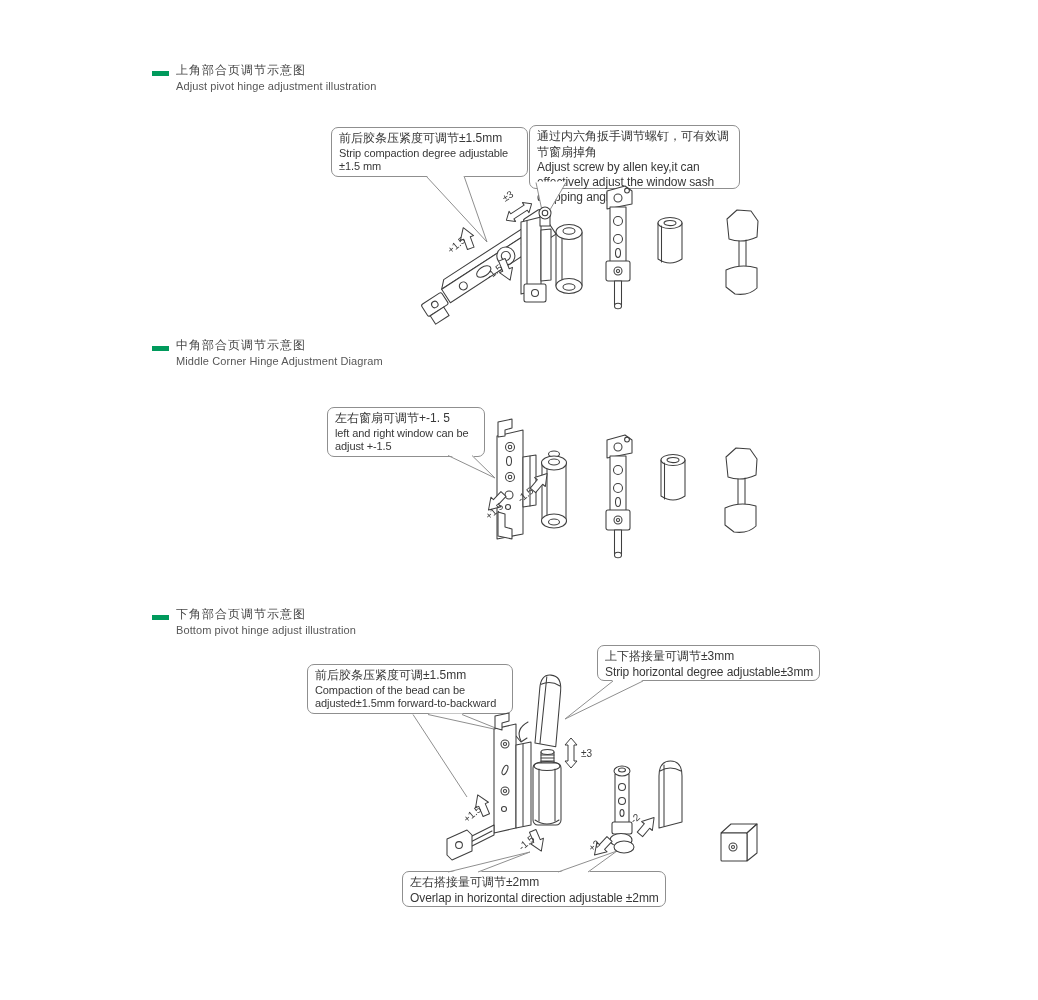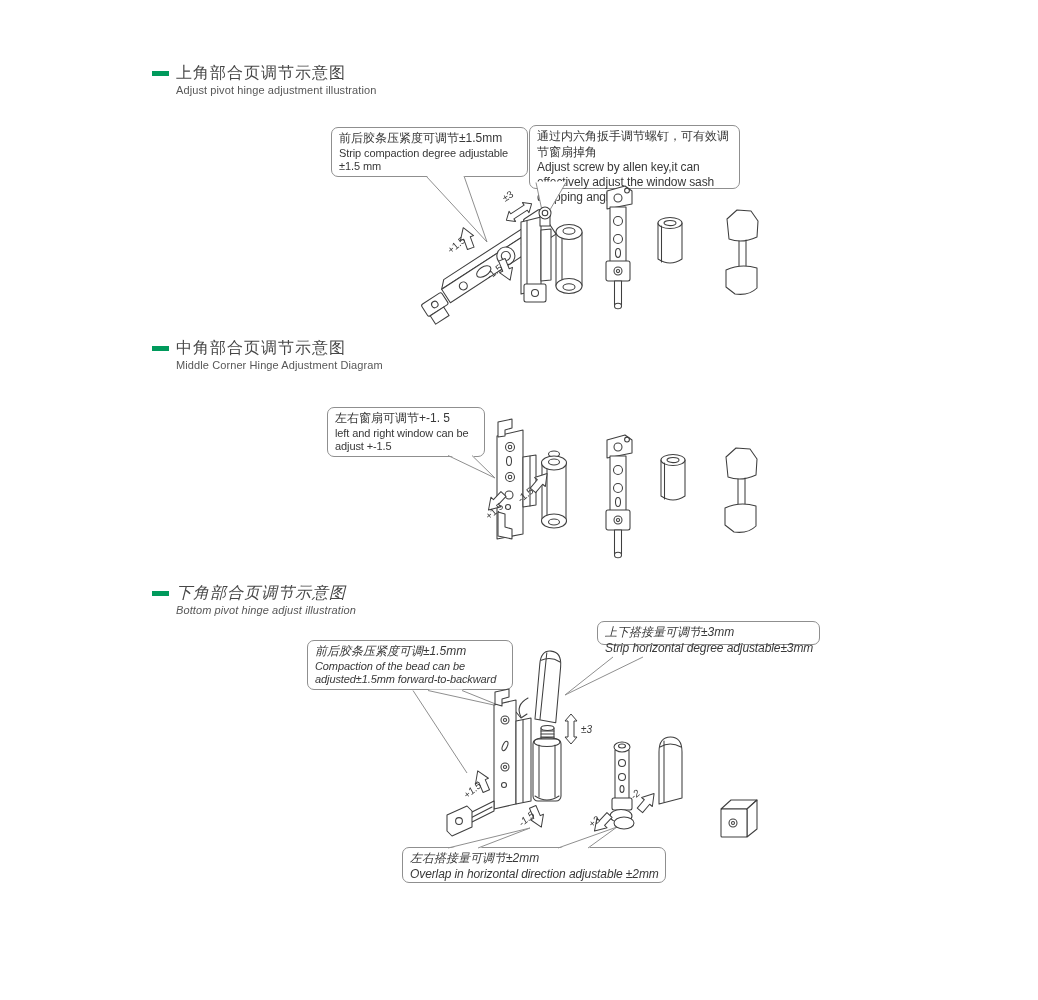--- a/index.html
+++ b/index.html
@@ -3,25 +3,25 @@
 <meta charset="utf-8">
 <style>
   html,body{margin:0;padding:0;}
   body{
     width:1038px;height:1000px;position:relative;background:#ffffff;
     font-family:"Liberation Sans", sans-serif;overflow:hidden;
   }
   .section{position:absolute;left:0;width:1038px;}
   #sec-upper{top:60px;height:275px;}
   #sec-middle{top:335px;height:245px;}
-  #sec-bottom{top:580px;height:320px;font-style:italic;}
+  #sec-bottom{top:604px;height:320px;}
 
   .sec-header{position:absolute;left:152px;top:4px;display:flex;gap:7px;z-index:3;}
   .dash{width:17px;height:5px;background:#009a5c;margin-top:7px;flex:none;}
-  .title-zh{font-size:16px;color:#474747;letter-spacing:1px;line-height:1.15;}
+  .title-zh{font-size:12px;color:#474747;letter-spacing:1px;line-height:1.15;}
   .title-en{font-size:11px;color:#575757;margin-top:2px;letter-spacing:0.1px;}
 
   .callout{
     position:absolute;box-sizing:border-box;background:#fff;
     border:1px solid #8f8f8f;border-radius:7px;
     padding:3px 6px 4px 7px;color:#383838;z-index:1;
   }
   .callout .zh{font-size:12px;line-height:1.3;}
   .callout .en{font-size:11px;line-height:1.25;letter-spacing:-0.1px;}
   .callout.nowrap .zh,.callout.nowrap .en{white-space:nowrap;}
@@ -209,21 +209,21 @@
       <div class="title-zh">下角部合页调节示意图</div>
       <div class="title-en">Bottom pivot hinge adjust illustration</div>
     </div>
   </div>
 
   <div class="callout" style="left:307px;top:60px;width:206px;height:50px;">
     <div class="zh">前后胶条压紧度可调±1.5mm</div>
     <div class="en">Compaction of the bead can be adjusted±1.5mm forward-to-backward</div>
   </div>
 
-  <div class="callout nowrap small" style="left:597px;top:41px;height:24px;">
+  <div class="callout nowrap small" style="left:597px;top:41px;height:36px;">
     <div class="zh">上下搭接量可调节±3mm</div>
     <div class="en">Strip horizontal degree adjustable±3mm</div>
   </div>
 
   <div class="callout nowrap small" style="left:402px;top:267px;height:36px;">
     <div class="zh">左右搭接量可调节±2mm</div>
     <div class="en">Overlap in horizontal direction adjustable ±2mm</div>
   </div>
 
   <svg class="overlay" width="1038" height="320" viewBox="0 0 1038 320">

